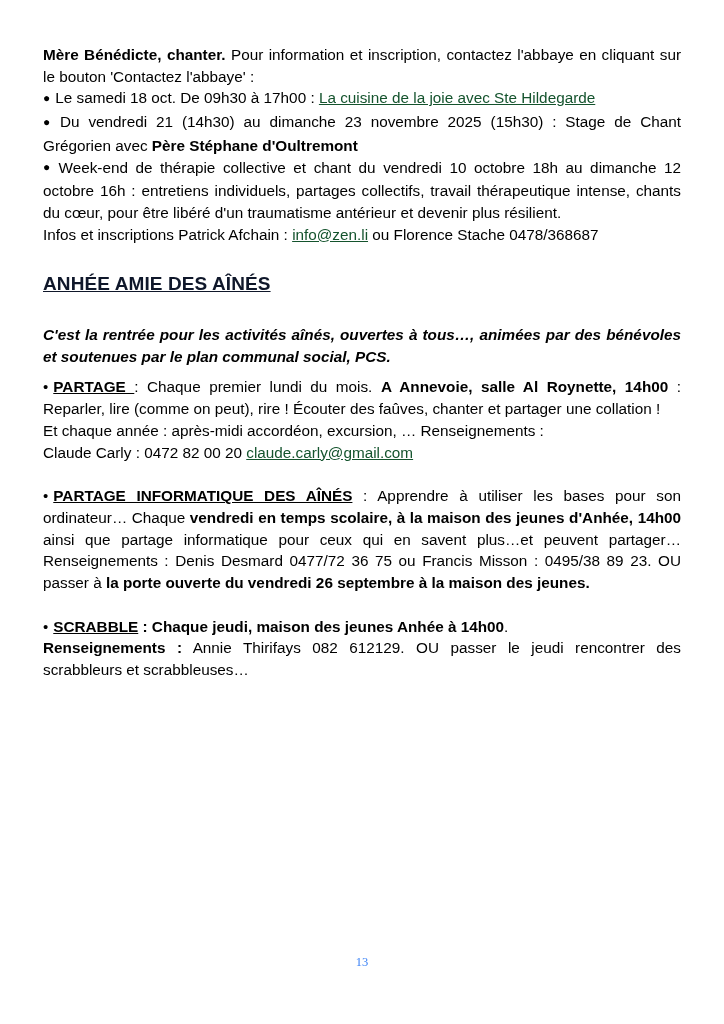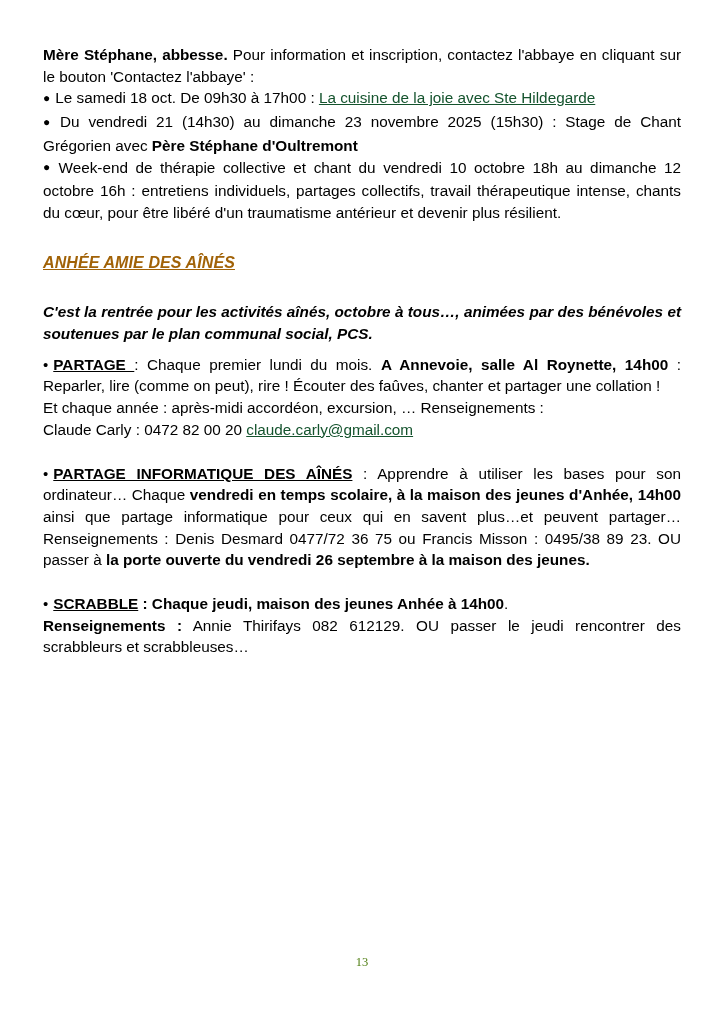--- a/index.html
+++ b/index.html
@@ -48,73 +48,73 @@
     position: relative;
     top: -1.5px;
     padding-right: 5px;
   }
   .bullet-small::before {
     content: "\2022";
     font-size: 15px;
     padding-right: 5px;
   }
   .section-head-red {
-    color: #a16207;
+    color: #0f172a;
     font-weight: bold;
-    font-size: 16px;
+    font-size: 19px;
     text-decoration: underline;
     display: inline-block;
     letter-spacing: 0.1px;
-    font-style: italic;
   }
   .intro-italic {
     font-style: italic;
     font-weight: bold;
     font-size: 15.3px;
     line-height: 21.7px;
   }
   .sp-s  { height: 9px; }
   .sp-l  { height: 22px; }
   .sp-xl { height: 28px; }
   .page-number {
     position: absolute;
     left: 0;
     top: 955px;
     width: 724px;
     text-align: center;
     font-size: 12.5px;
-    color: #4d7c0f;
+    color: #3b82f6;
     font-family: "Liberation Serif", serif;
   }
   .u { text-decoration: underline; }
 </style>
 </head>
 <body>
 
 <div class="page">
   <div class="content">
 
-    <p class="just"><b>Mère Stéphane, abbesse.</b><span> Pour information et inscription, contactez l'abbaye en cliquant sur le bouton 'Contactez l'abbaye' :</span></p>
+    <p class="just"><b>Mère Bénédicte, chanter.</b><span> Pour information et inscription, contactez l'abbaye en cliquant sur le bouton 'Contactez l'abbaye' :</span></p>
 
     <p class="just"><span class="bullet-big"></span><span>Le samedi 18 oct.  De  09h30  à 17h00 : </span><a class="link">La cuisine de la joie avec Ste Hildegarde</a></p>
 
 
 
     <p class="just"><span class="bullet-big"></span><span>Du vendredi 21 (14h30) au dimanche 23 novembre 2025 (15h30) : Stage de Chant Grégorien avec </span><b>Père Stéphane d'Oultremont</b></p>
 
     <p class="just"><span class="bullet-big"></span><span>Week-end de thérapie collective et chant du vendredi 10 octobre 18h au dimanche 12 octobre 16h : entretiens individuels, partages collectifs, travail thérapeutique intense, chants du cœur, pour être libéré d'un traumatisme antérieur et devenir plus résilient.</span></p>
 
+    <p class="just"><span>Infos  et  inscriptions  Patrick  Afchain : </span><a class="link">info@zen.li</a><span> ou  Florence  Stache 0478/368687</span></p>
 
     <div class="sp-xl"></div>
 
     <p class="left"><span class="section-head-red">ANHÉE AMIE DES AÎNÉS</span></p>
 
     <div class="sp-xl"></div>
 
-    <p class="just intro-italic">C'est la rentrée pour les activités aînés, octobre à tous…, animées par des bénévoles et soutenues par le plan communal social, PCS.</p>
+    <p class="just intro-italic">C'est la rentrée pour les activités aînés, ouvertes à tous…, animées par des bénévoles et soutenues par le plan communal social, PCS.</p>
 
     <div class="sp-s"></div>
 
     <p class="just"><span class="bullet-small"></span><b class="u">PARTAGE </b><span>: Chaque premier lundi du mois. </span><b>A Annevoie, salle Al Roynette, 14h00</b><span> : Reparler, lire (comme on peut), rire ! Écouter des faûves, chanter et partager une collation !</span></p>
 
     <p class="left">Et chaque année : après-midi accordéon, excursion, …  Renseignements :</p>
 
     <p class="left"><span>Claude Carly : 0472 82 00 20   </span><a class="link">claude.carly@gmail.com</a></p>
 
     <div class="sp-l"></div>

